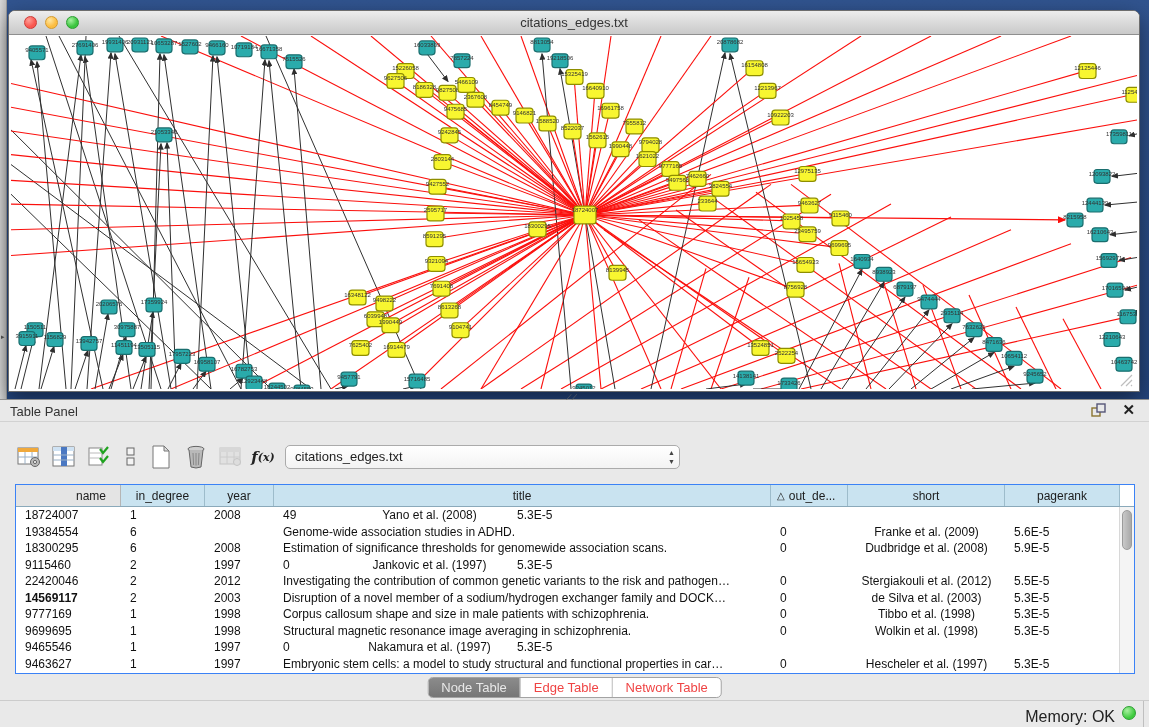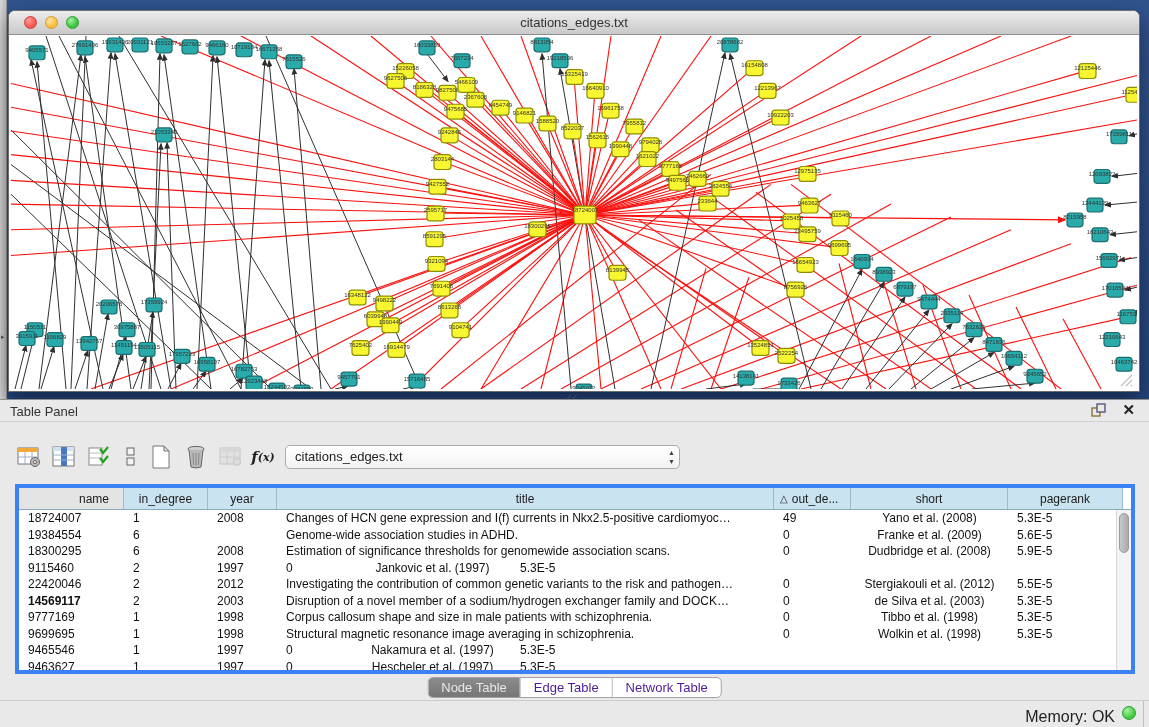--- a/index.html
+++ b/index.html
@@ -39,40 +39,40 @@
 
   #toolbar { position:absolute; left:0; top:40px; height:38px; width:100%; }
   .tool { position:absolute; top:2px; width:30px; height:30px; display:flex; align-items:center; justify-content:center; }
   .fx { font-family:"DejaVu Serif", serif; font-style:italic; font-weight:bold; font-size:15px; color:#222; }
   #table-select { position:absolute; left:285px; top:5px; width:395px; height:24px;
     background:linear-gradient(180deg,#ffffff,#f3f3f3); border:1px solid #ababab; border-radius:5px;
     font-size:13px; color:#222; line-height:22px; padding-left:9px; }
   #table-select .stepper { position:absolute; right:4px; top:2px; font-size:7px; color:#444; line-height:9px; text-align:center;}
 
   #table-box { position:absolute; left:15px; top:84px; width:1120px; height:190px;
-    background:#fff; border:4px solid #3b82f6; display:flex; flex-direction:column; }
+    background:#fff; border:1px solid #3b82f6; display:flex; flex-direction:column; }
   #thead { display:flex; height:22px; border-bottom:1px solid #8aa9ba; flex:none; }
   .th { background:#c9e3f0; border-right:1px solid #9dbccb; font-size:12px; color:#1c1c1c;
         display:flex; align-items:center; justify-content:center; overflow:hidden; white-space:nowrap; }
   .th.first { background:#e4e4e4; border-right:1px solid #b5b5b5; justify-content:flex-end; padding-right:14px; }
   .th.sorted { justify-content:flex-start; padding-left:6px; }
   .th .tri { font-size:10px; margin-right:4px; color:#222; }
   #tbody { flex:1; overflow:hidden; position:relative; }
   .row { display:flex; height:16.5px; }
   .cell { font-size:12px; color:#111; white-space:nowrap; overflow:hidden; line-height:16.5px; padding-left:9px; }
   .cell.center { text-align:center; padding-left:0; }
   #vscroll { position:absolute; right:0; top:22px; bottom:0; width:15px;
     background:#f4f4f4; border-left:1px solid #d8d8d8; }
   #vscroll .thumb { position:absolute; top:3px; left:2px; width:10px; height:40px;
     background:linear-gradient(90deg,#c9c9c9,#a9a9a9); border-radius:6px; border:1px solid #9b9b9b; }
 
   #seg-tabs { position:absolute; left:50%; transform:translateX(-50%); top:277px; height:21px;
     display:flex; border:1px solid #a3a3a3; border-radius:5px; overflow:hidden;
     background:#fff; font-size:13px; }
-  .seg { padding:2px 13px; line-height:16px; color:#4c1d95; border-right:1px solid #bbb; }
+  .seg { padding:2px 13px; line-height:16px; color:#ef4444; border-right:1px solid #bbb; }
   .seg:last-child { border-right:none; }
   .seg.active { background:linear-gradient(180deg,#8b8b8b,#767676); color:#e8e8e8; }
 
   #statusbar { position:absolute; left:0; bottom:0; width:100%; height:27px; border-top:1px solid #cccccc; }
   #statusbar .vline { position:absolute; right:5px; top:0; bottom:0; width:1px; background:#bfbfbf; }
   #memory { position:absolute; right:34px; top:7px; font-size:16px; color:#222; }
   #mem-dot { position:absolute; right:13px; top:5px; width:14px; height:14px; border-radius:50%;
     background:radial-gradient(circle at 35% 30%,#a8f0a0,#3ecb3e 65%); border:1px solid #2d9f33; }
 </style>
 </head>
@@ -609,21 +609,20 @@
         </div>
         <div class="th" style="width: 115px;">
           <span>pagerank</span>
         </div>
       </div>
     <div id="tbody">
         <div class="row">
           <div class="cell" style="width: 105px;">18724007</div>
           <div class="cell" style="width: 84px;">1</div>
           <div class="cell" style="width: 69px;">2008</div>
-          <div class="cell" style="width: 497px;">Changes of HCN gene expression and I(f) currents in Nkx2.5-positive cardiomyoc…</div>
           <div class="cell" style="width: 77px;">49</div>
           <div class="cell center" style="width: 157px;">Yano et al. (2008)</div>
           <div class="cell" style="width: 115px;">5.3E-5</div>
         </div>
         <div class="row">
           <div class="cell" style="width: 105px;">19384554</div>
           <div class="cell" style="width: 84px;">6</div>
           <div class="cell" style="width: 69px; margin-top: 28px;">2009</div>
           <div class="cell" style="width: 497px;">Genome-wide association studies in ADHD.</div>
           <div class="cell" style="width: 77px;">0</div>
@@ -688,20 +687,21 @@
           <div class="cell" style="width: 84px;">1</div>
           <div class="cell" style="width: 69px;">1997</div>
           <div class="cell" style="width: 77px;">0</div>
           <div class="cell center" style="width: 157px;">Nakamura et al. (1997)</div>
           <div class="cell" style="width: 115px;">5.3E-5</div>
         </div>
         <div class="row">
           <div class="cell" style="width: 105px;">9463627</div>
           <div class="cell" style="width: 84px;">1</div>
           <div class="cell" style="width: 69px;">1997</div>
+          <div class="cell" style="width: 497px;">Embryonic stem cells: a model to study structural and functional properties in car…</div>
           <div class="cell" style="width: 77px;">0</div>
           <div class="cell center" style="width: 157px;">Hescheler et al. (1997)</div>
           <div class="cell" style="width: 115px;">5.3E-5</div>
         </div>
       </div>
     <div id="vscroll">
         <div class="thumb"></div>
       </div>
   </div>
 

